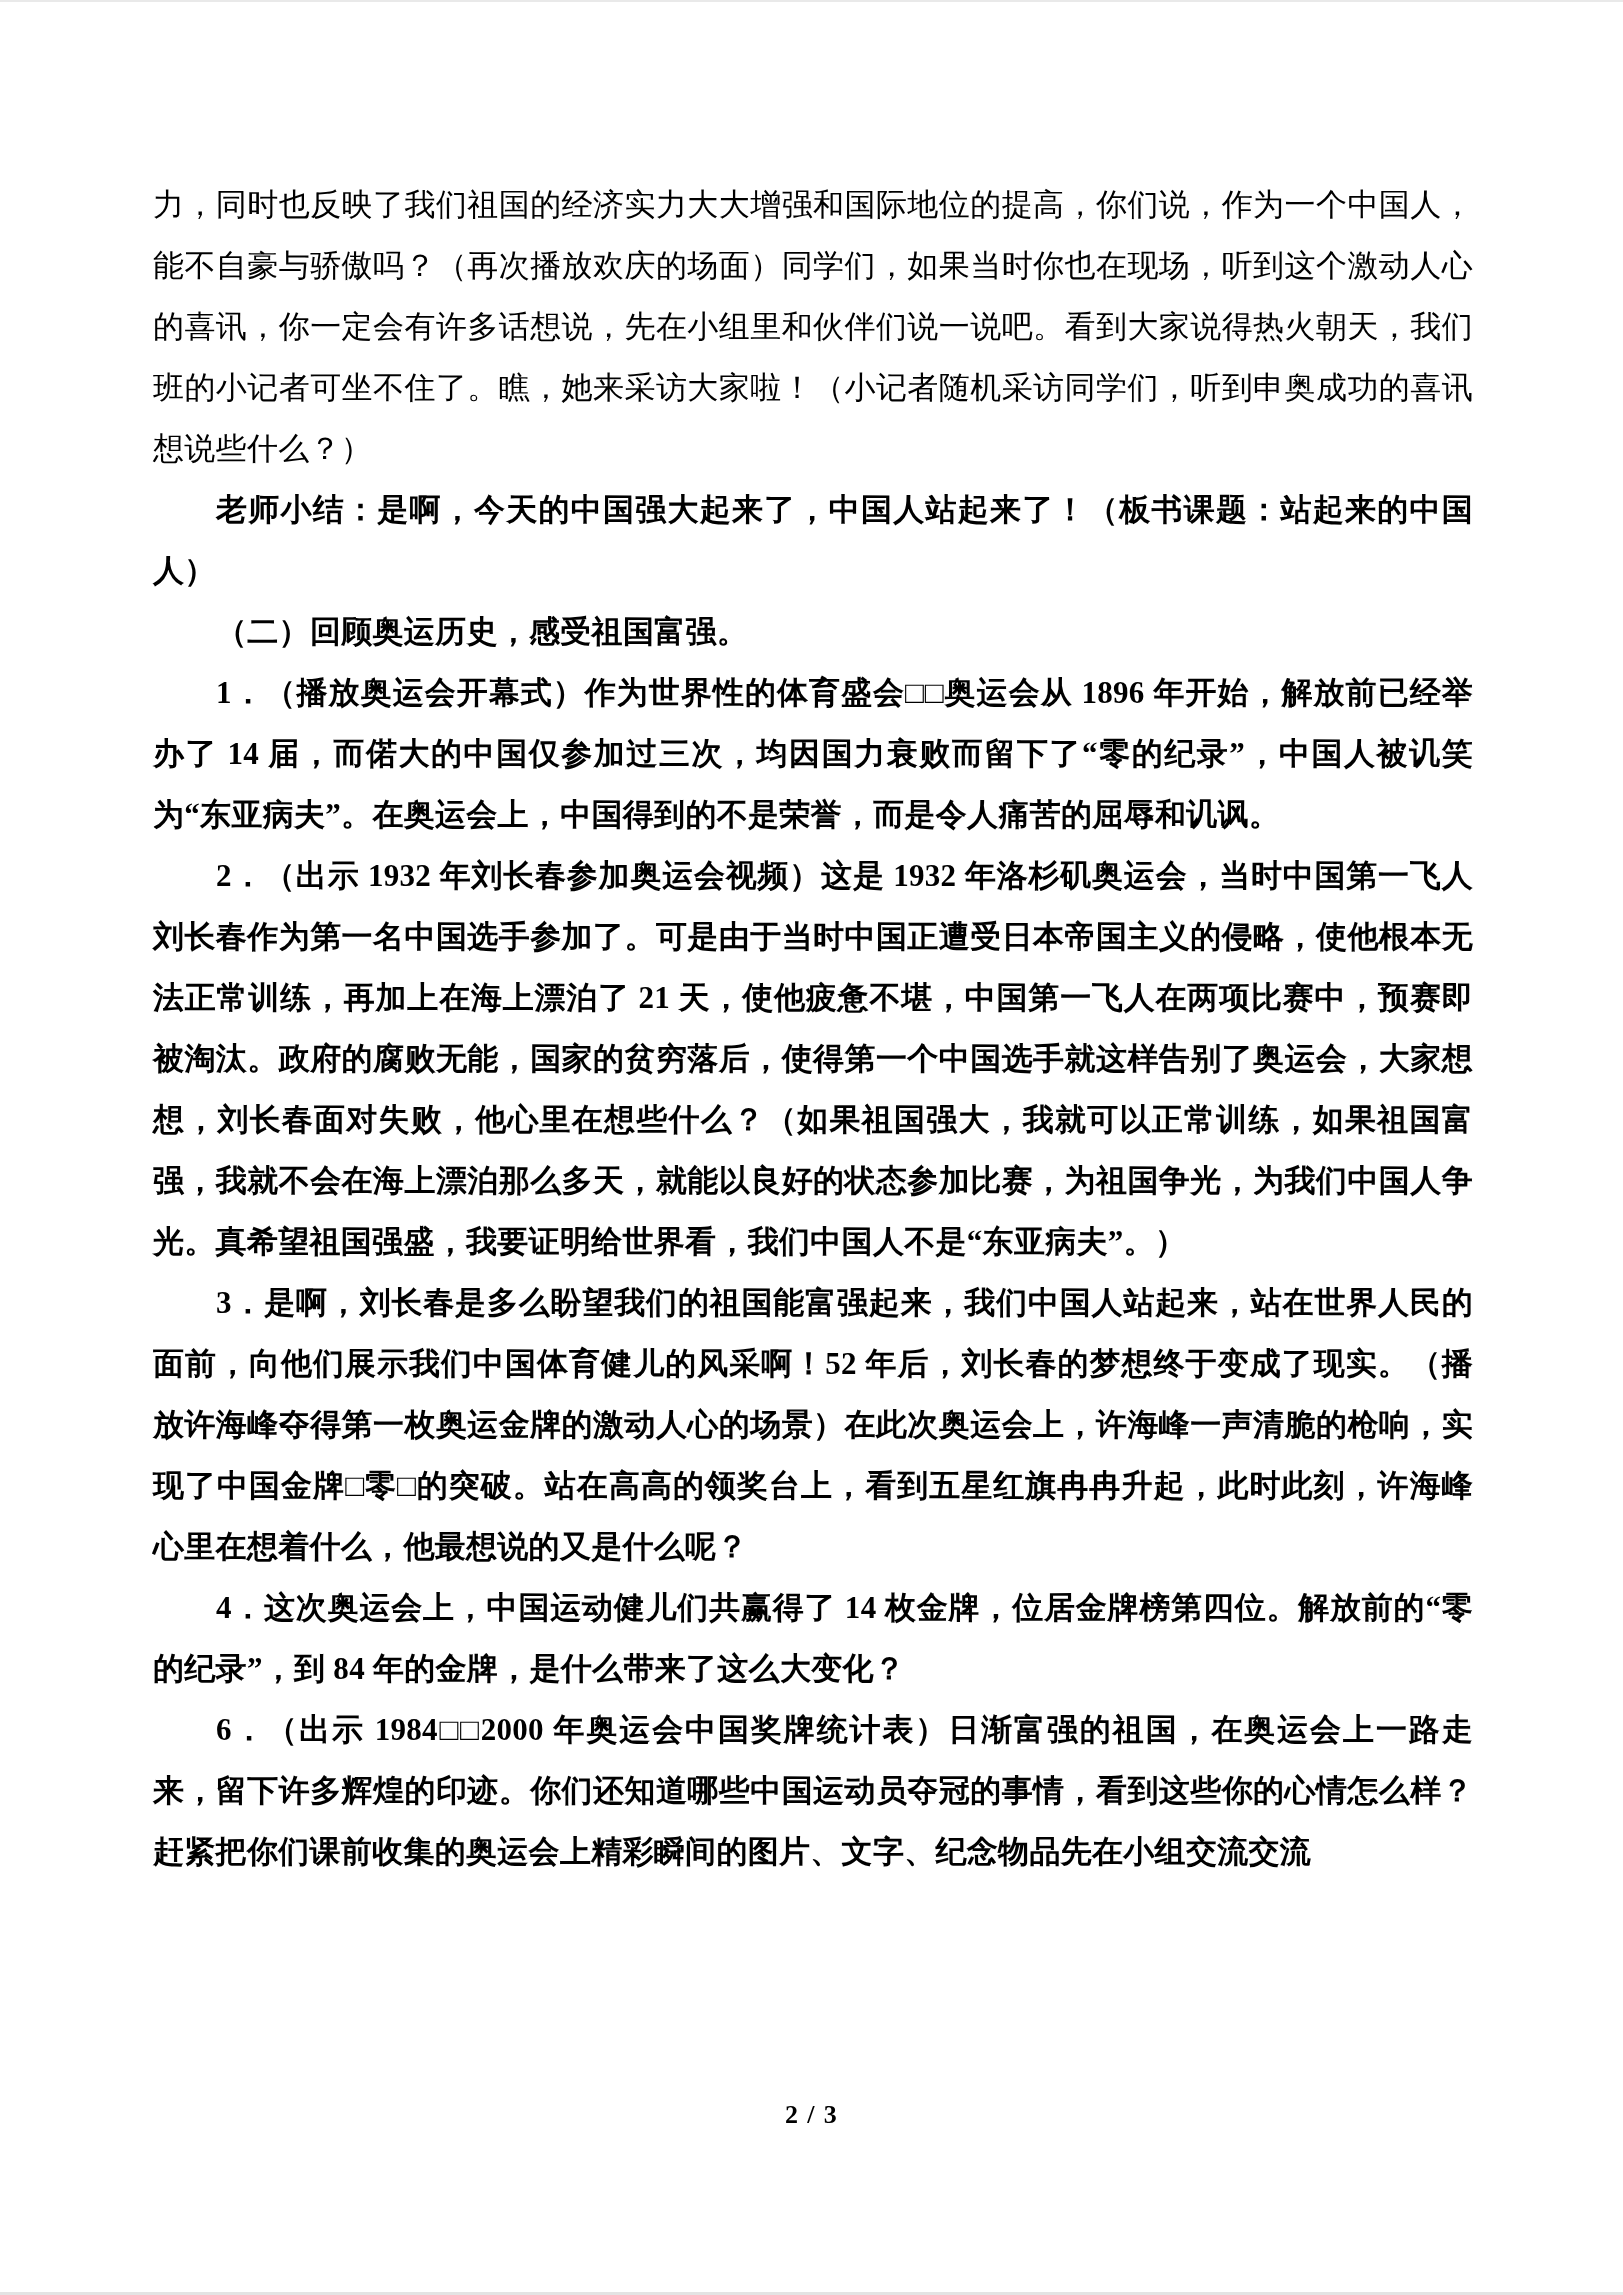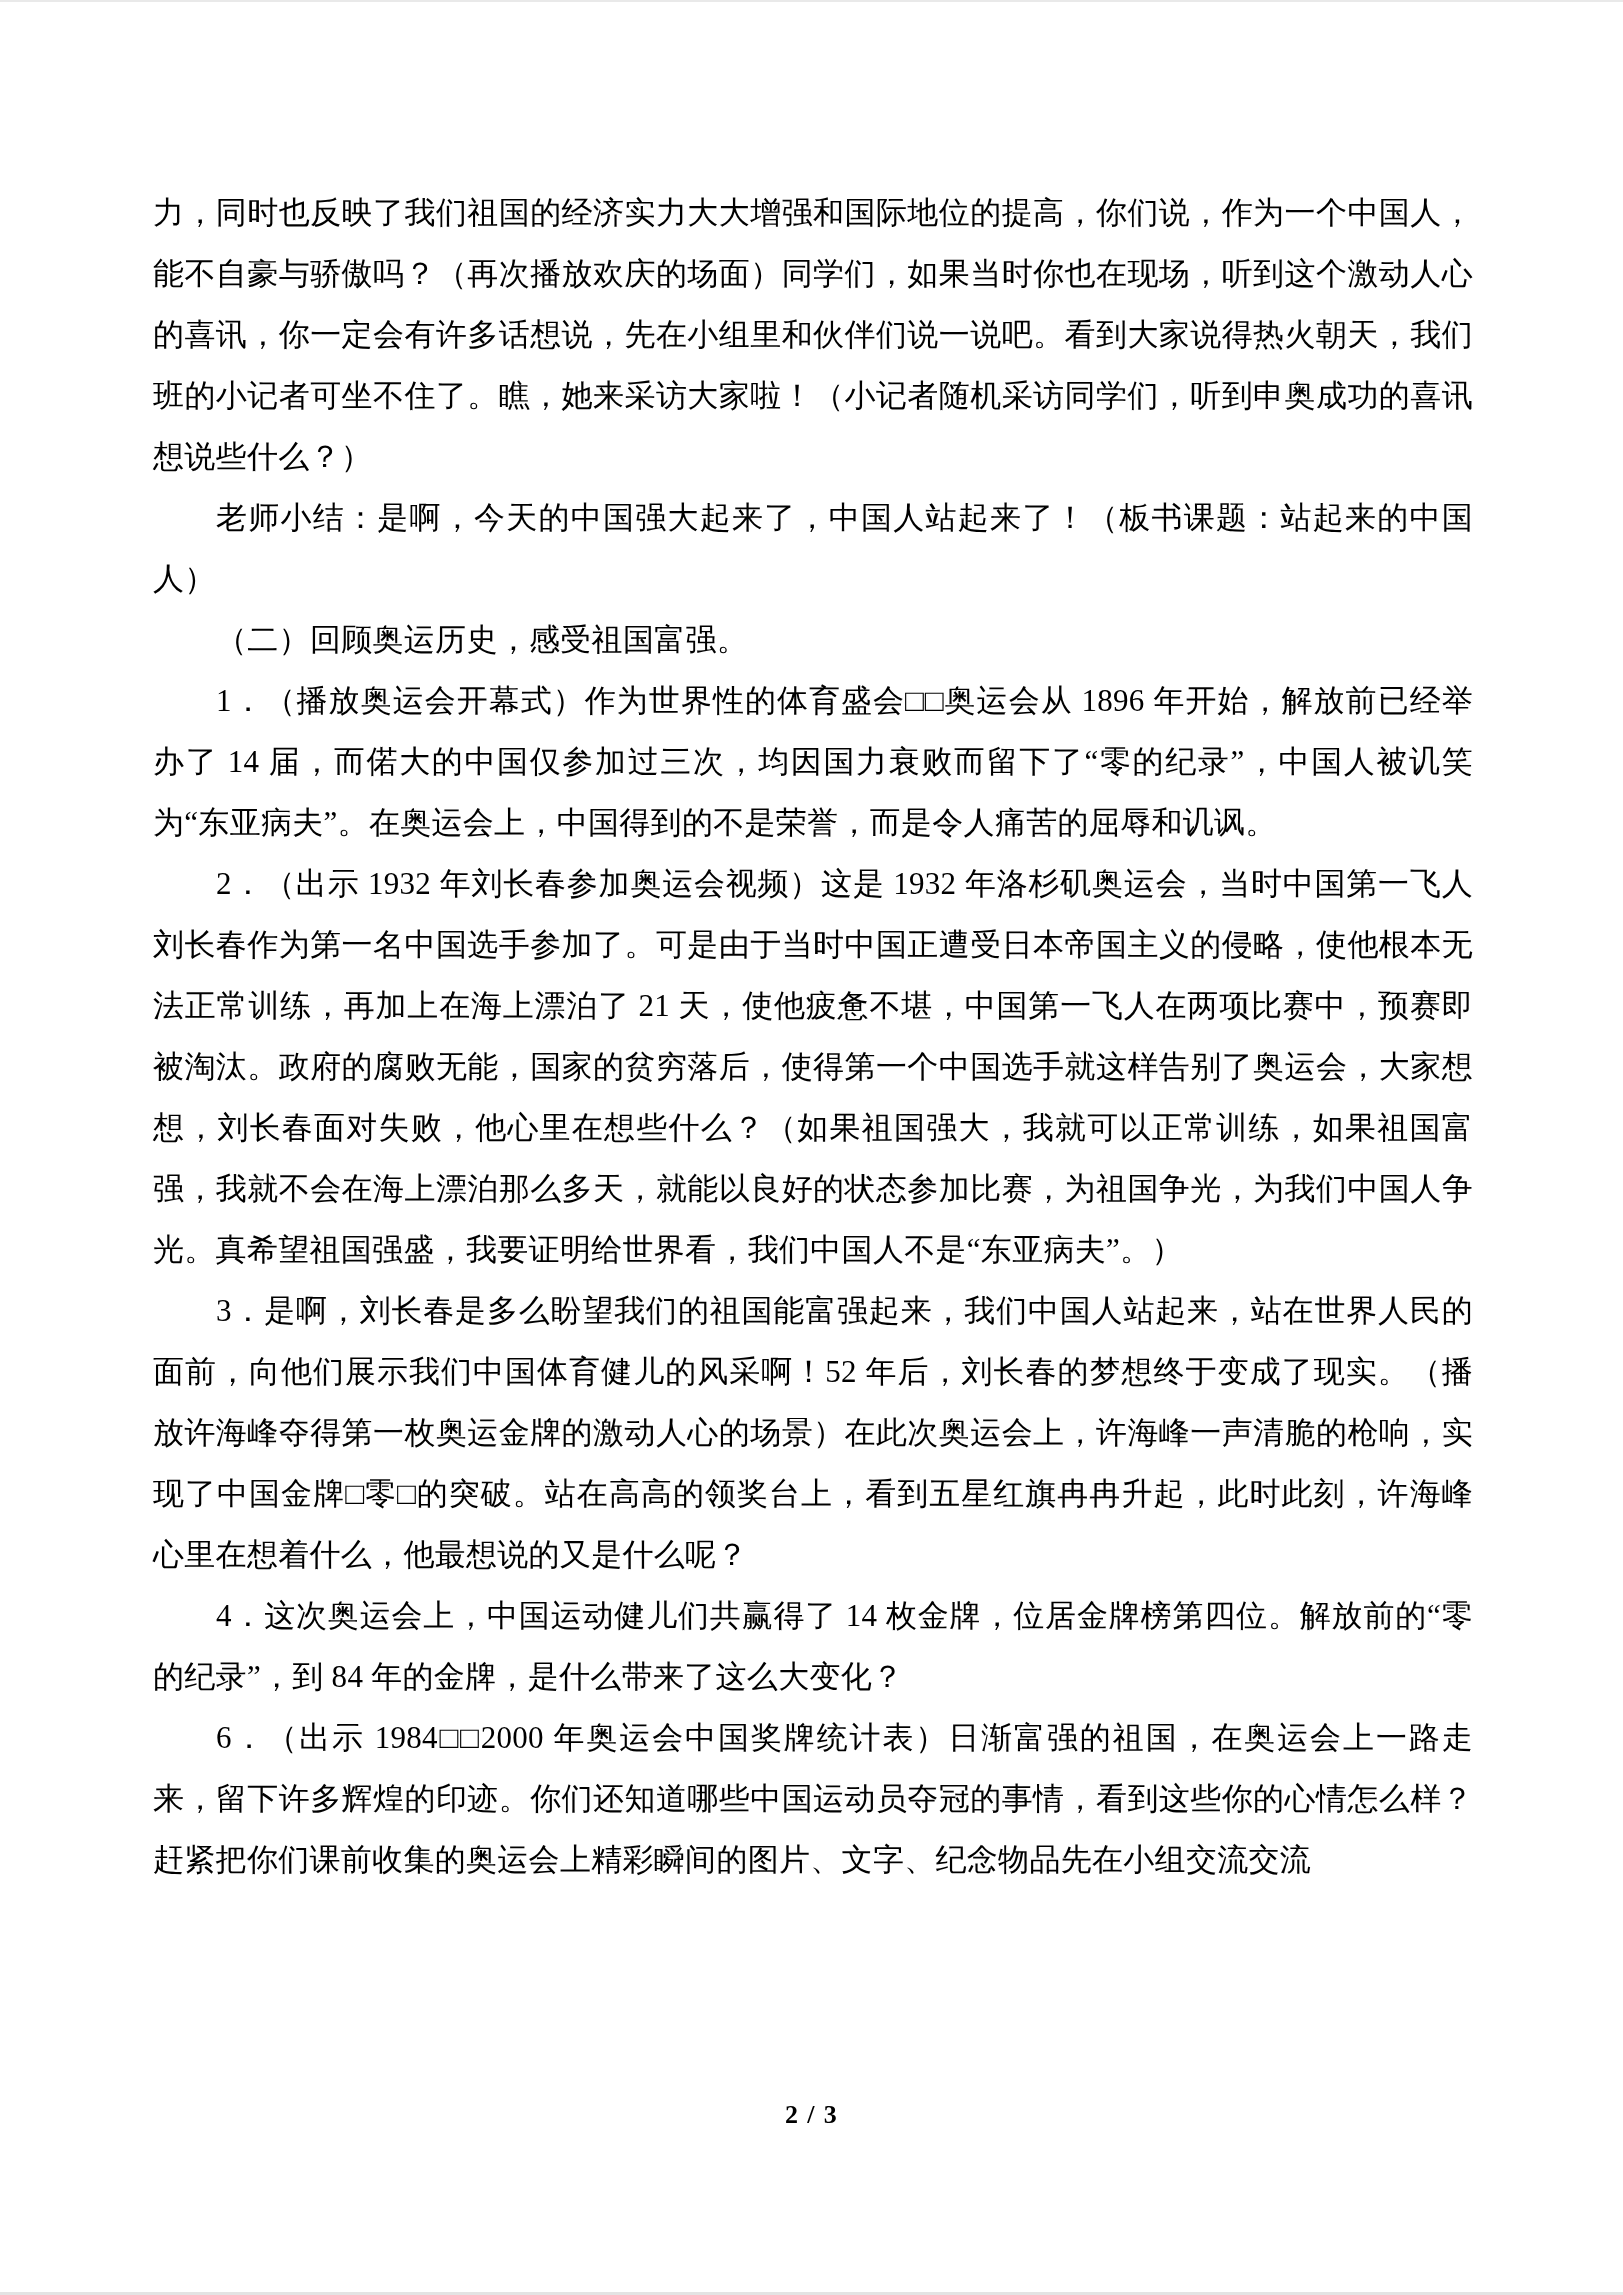--- a/index.html
+++ b/index.html
@@ -17,32 +17,33 @@
   .page {
     position: absolute;
     inset: 0;
     background: #ffffff;
     border-top: 2px solid #e9e9e9;
     border-bottom: 3.4px solid #e3e3e3;
   }
   .content {
     position: absolute;
     left: 153px;
-    top: 180px;
+    top: 172px;
     width: 1320px;
   }
   .para {
     font-size: 31px;
     line-height: 61px;
     text-align: justify;
     letter-spacing: 0.3px;
     word-break: break-all;
   }
   .para.indent {
     text-indent: 63px;
+    font-weight: bold;
   }
   .footer {
     position: absolute;
     top: 2098px;
     left: 0;
     width: 100%;
     text-align: center;
     font-size: 26px;
     font-weight: bold;
     letter-spacing: 1.4px;

